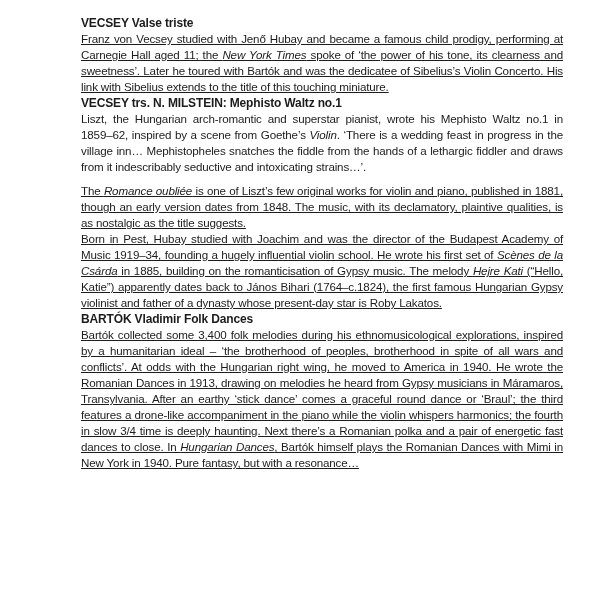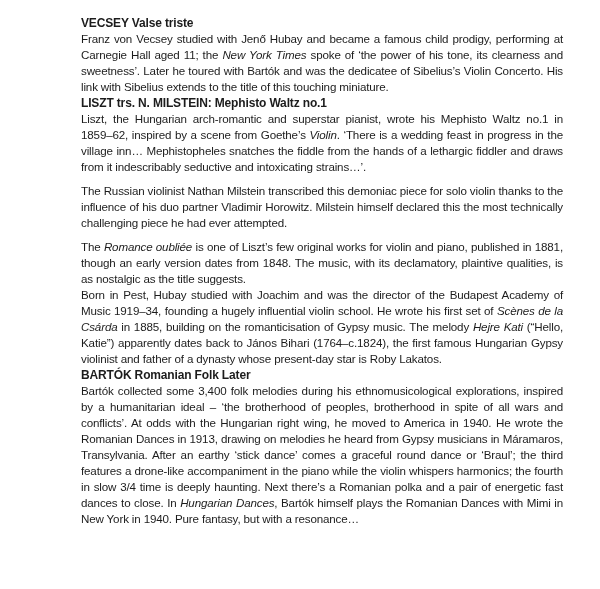--- a/index.html
+++ b/index.html
@@ -41,41 +41,41 @@
     font-weight: 700;
     line-height: 16px;
     text-align: left;
   }
   .notes p {
     margin: 0 0 8px 0;
     padding: 0;
   }
   .notes p:last-child {
     margin-bottom: 0;
+    text-decoration: underline;
   }
   .notes em {
     font-style: italic;
   }
 </style>
 </head>
 <body>
 
 <main class="page">
   <article class="notes" id="notes-root" style="color: rgb(28, 28, 28);">
       <section>
         <h2>VECSEY Valse triste</h2>
         <p>Franz von Vecsey studied with Jenő Hubay and became a famous child prodigy, performing at Carnegie Hall aged 11; the <em>New York Times</em> spoke of ‘the power of his tone, its clearness and sweetness’. Later he toured with Bartók and was the dedicatee of Sibelius’s Violin Concerto. His link with Sibelius extends to the title of this touching miniature.</p>
       </section>
       <section>
-        <h2>LISZT trs. N. MILSTEIN: Mephisto Waltz no.1</h2>
+        <h2>VECSEY trs. N. MILSTEIN: Mephisto Waltz no.1</h2>
         <p>Liszt, the Hungarian arch-romantic and superstar pianist, wrote his Mephisto Waltz no.1 in 1859–62, inspired by a scene from Goethe’s <em>Violin</em>. ‘There is a wedding feast in progress in the village inn… Mephistopheles snatches the fiddle from the hands of a lethargic fiddler and draws from it indescribably seductive and intoxicating strains…’.</p>
-        <p>The Russian violinist Nathan Milstein transcribed this demoniac piece for solo violin thanks to the influence of his duo partner Vladimir Horowitz. Milstein himself declared this the most technically challenging piece he had ever attempted.</p>
         <p>The <em>Romance oubliée</em> is one of Liszt’s few original works for violin and piano, published in 1881, though an early version dates from 1848. The music, with its declamatory, plaintive qualities, is as nostalgic as the title suggests.</p>
       </section>
       <section>
         <p>Born in Pest, Hubay studied with Joachim and was the director of the Budapest Academy of Music 1919–34, founding a hugely influential violin school. He wrote his first set of <em>Scènes de la Csárda</em> in 1885, building on the romanticisation of Gypsy music. The melody <em>Hejre Kati</em> (“Hello, Katie”) apparently dates back to János Bihari (1764–c.1824), the first famous Hungarian Gypsy violinist and father of a dynasty whose present-day star is Roby Lakatos.</p>
       </section>
       <section>
-        <h2>BARTÓK Romanian Folk Later</h2>
+        <h2>BARTÓK Vladimir Folk Dances</h2>
         <p>Bartók collected some 3,400 folk melodies during his ethnomusicological explorations, inspired by a humanitarian ideal – ‘the brotherhood of peoples, brotherhood in spite of all wars and conflicts’. At odds with the Hungarian right wing, he moved to America in 1940. He wrote the Romanian Dances in 1913, drawing on melodies he heard from Gypsy musicians in Máramaros, Transylvania. After an earthy ‘stick dance’ comes a graceful round dance or ‘Braul’; the third features a drone-like accompaniment in the piano while the violin whispers harmonics; the fourth in slow 3/4 time is deeply haunting. Next there’s a Romanian polka and a pair of energetic fast dances to close. In <em>Hungarian Dances</em>, Bartók himself plays the Romanian Dances with Mimi in New York in 1940. Pure fantasy, but with a resonance…</p>
       </section>
     </article>
 </main>
 
 </body></html>

